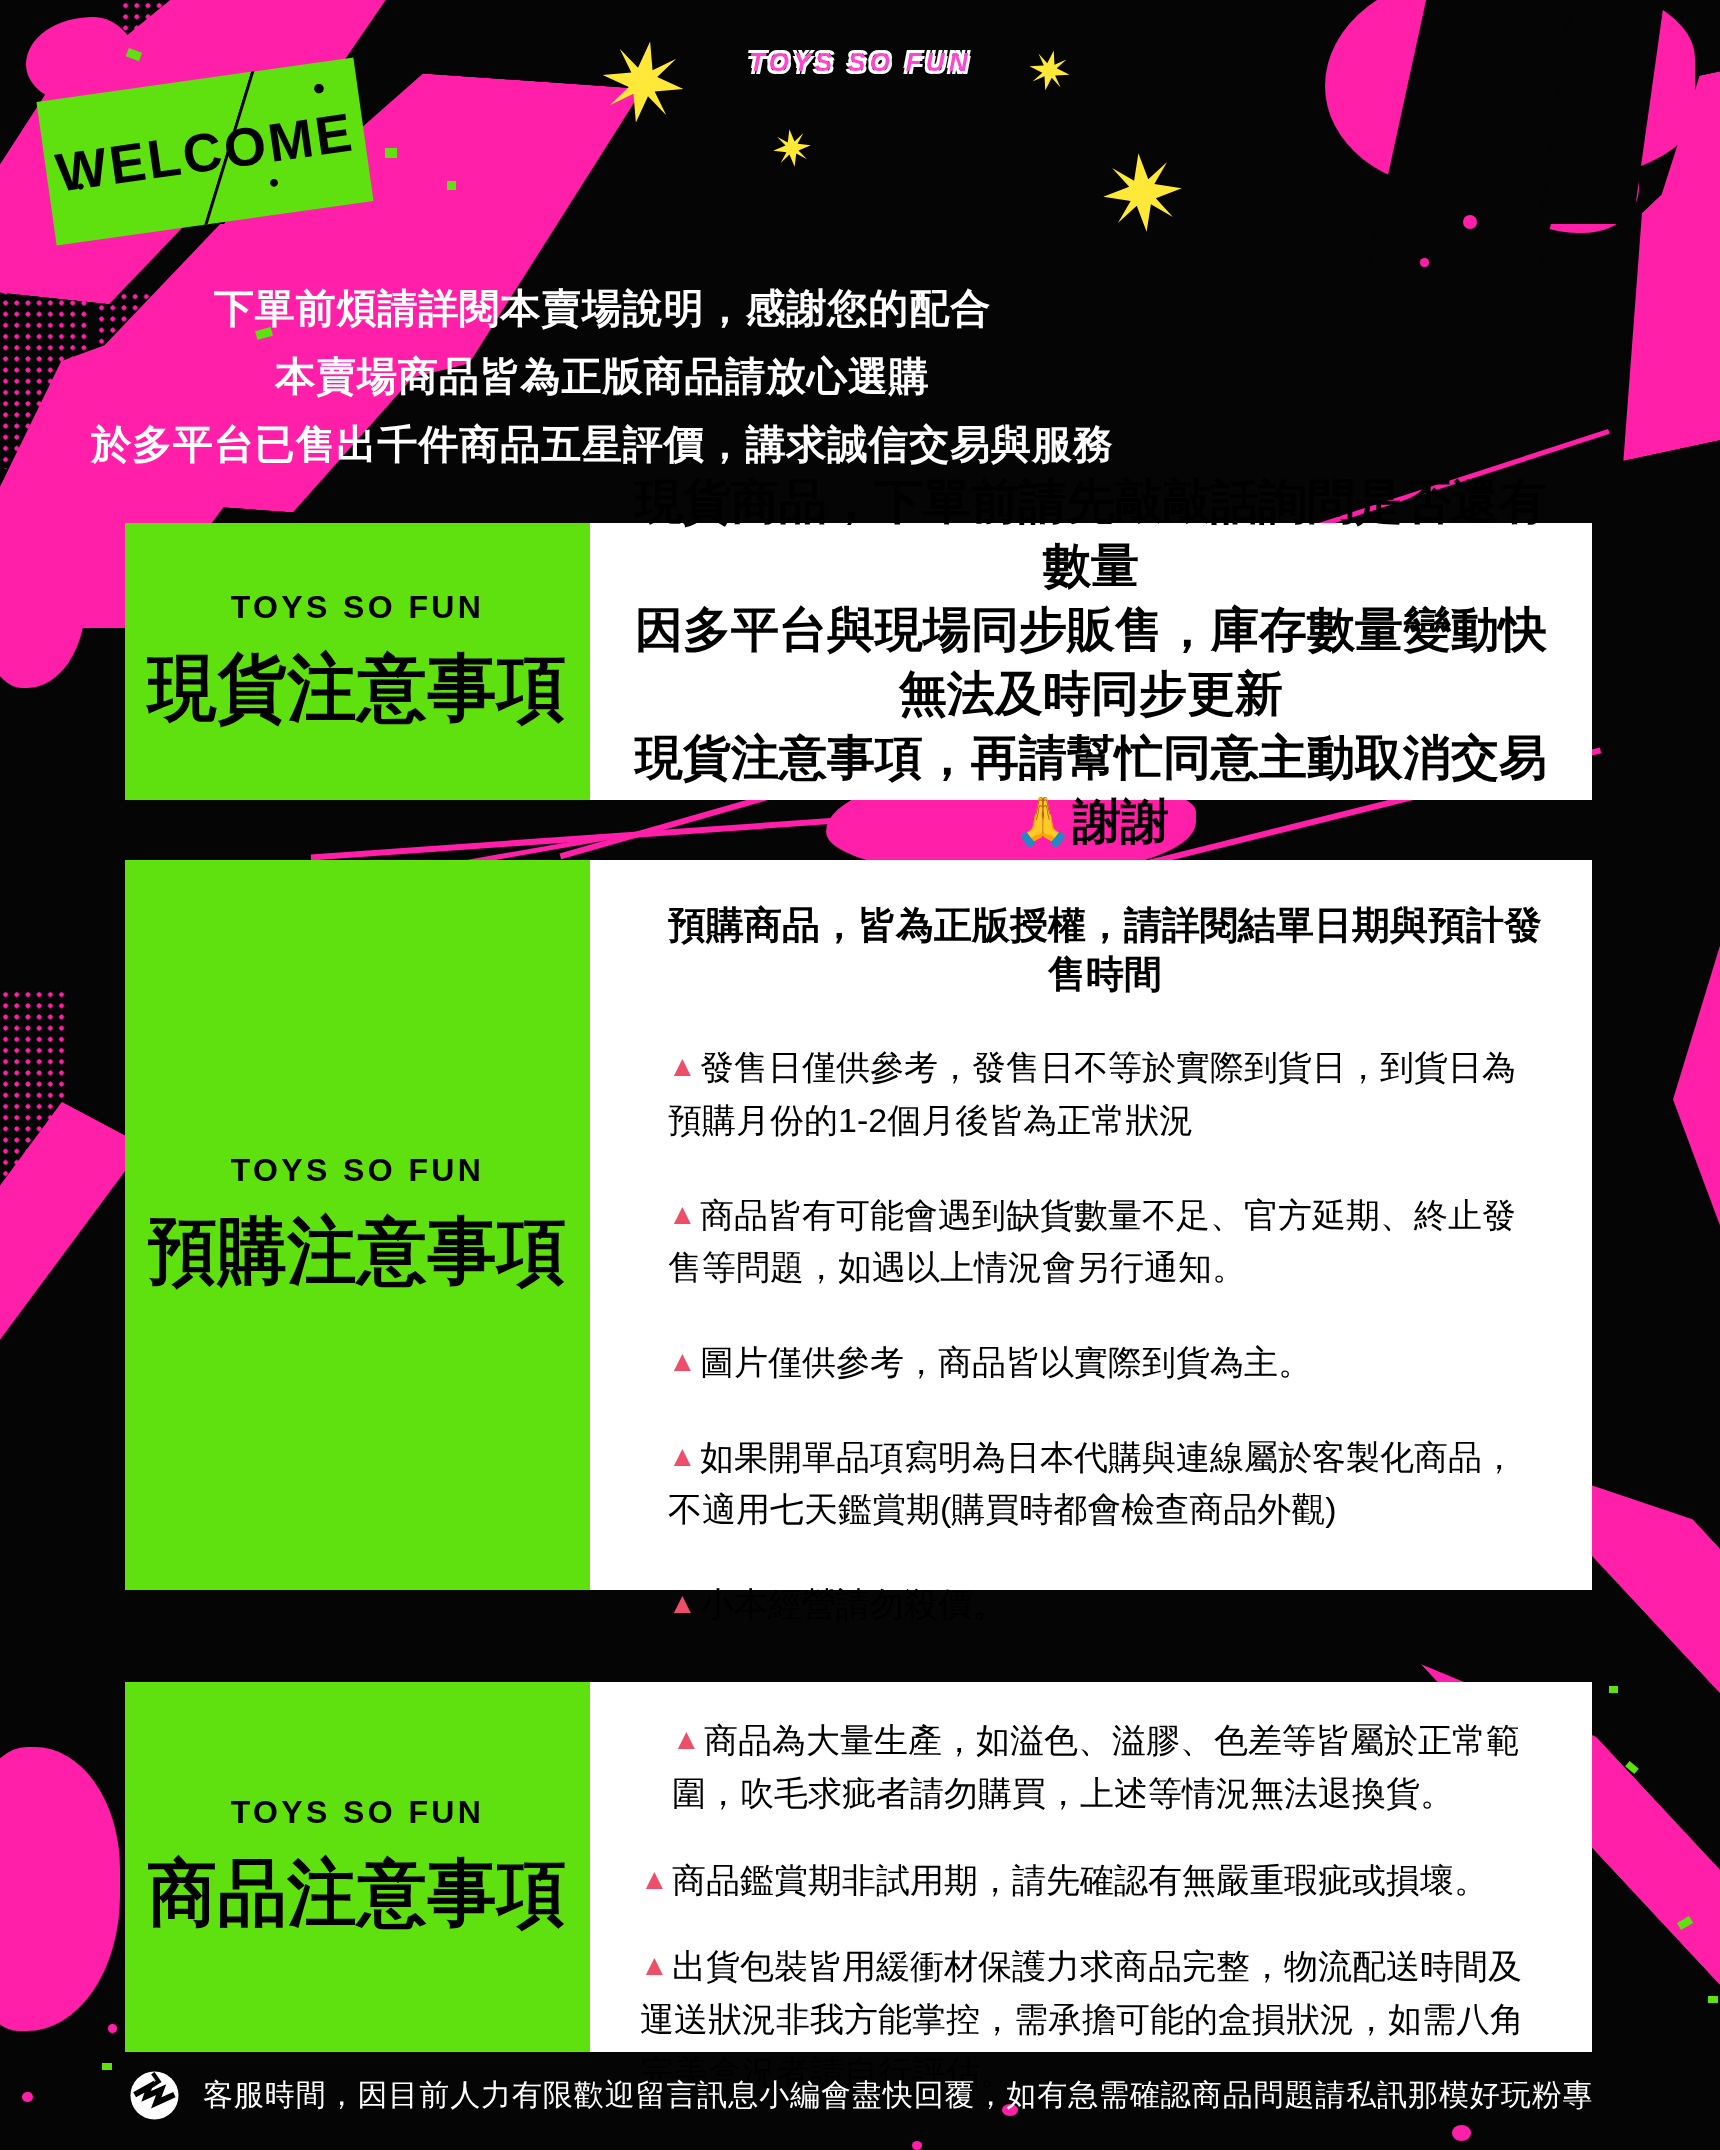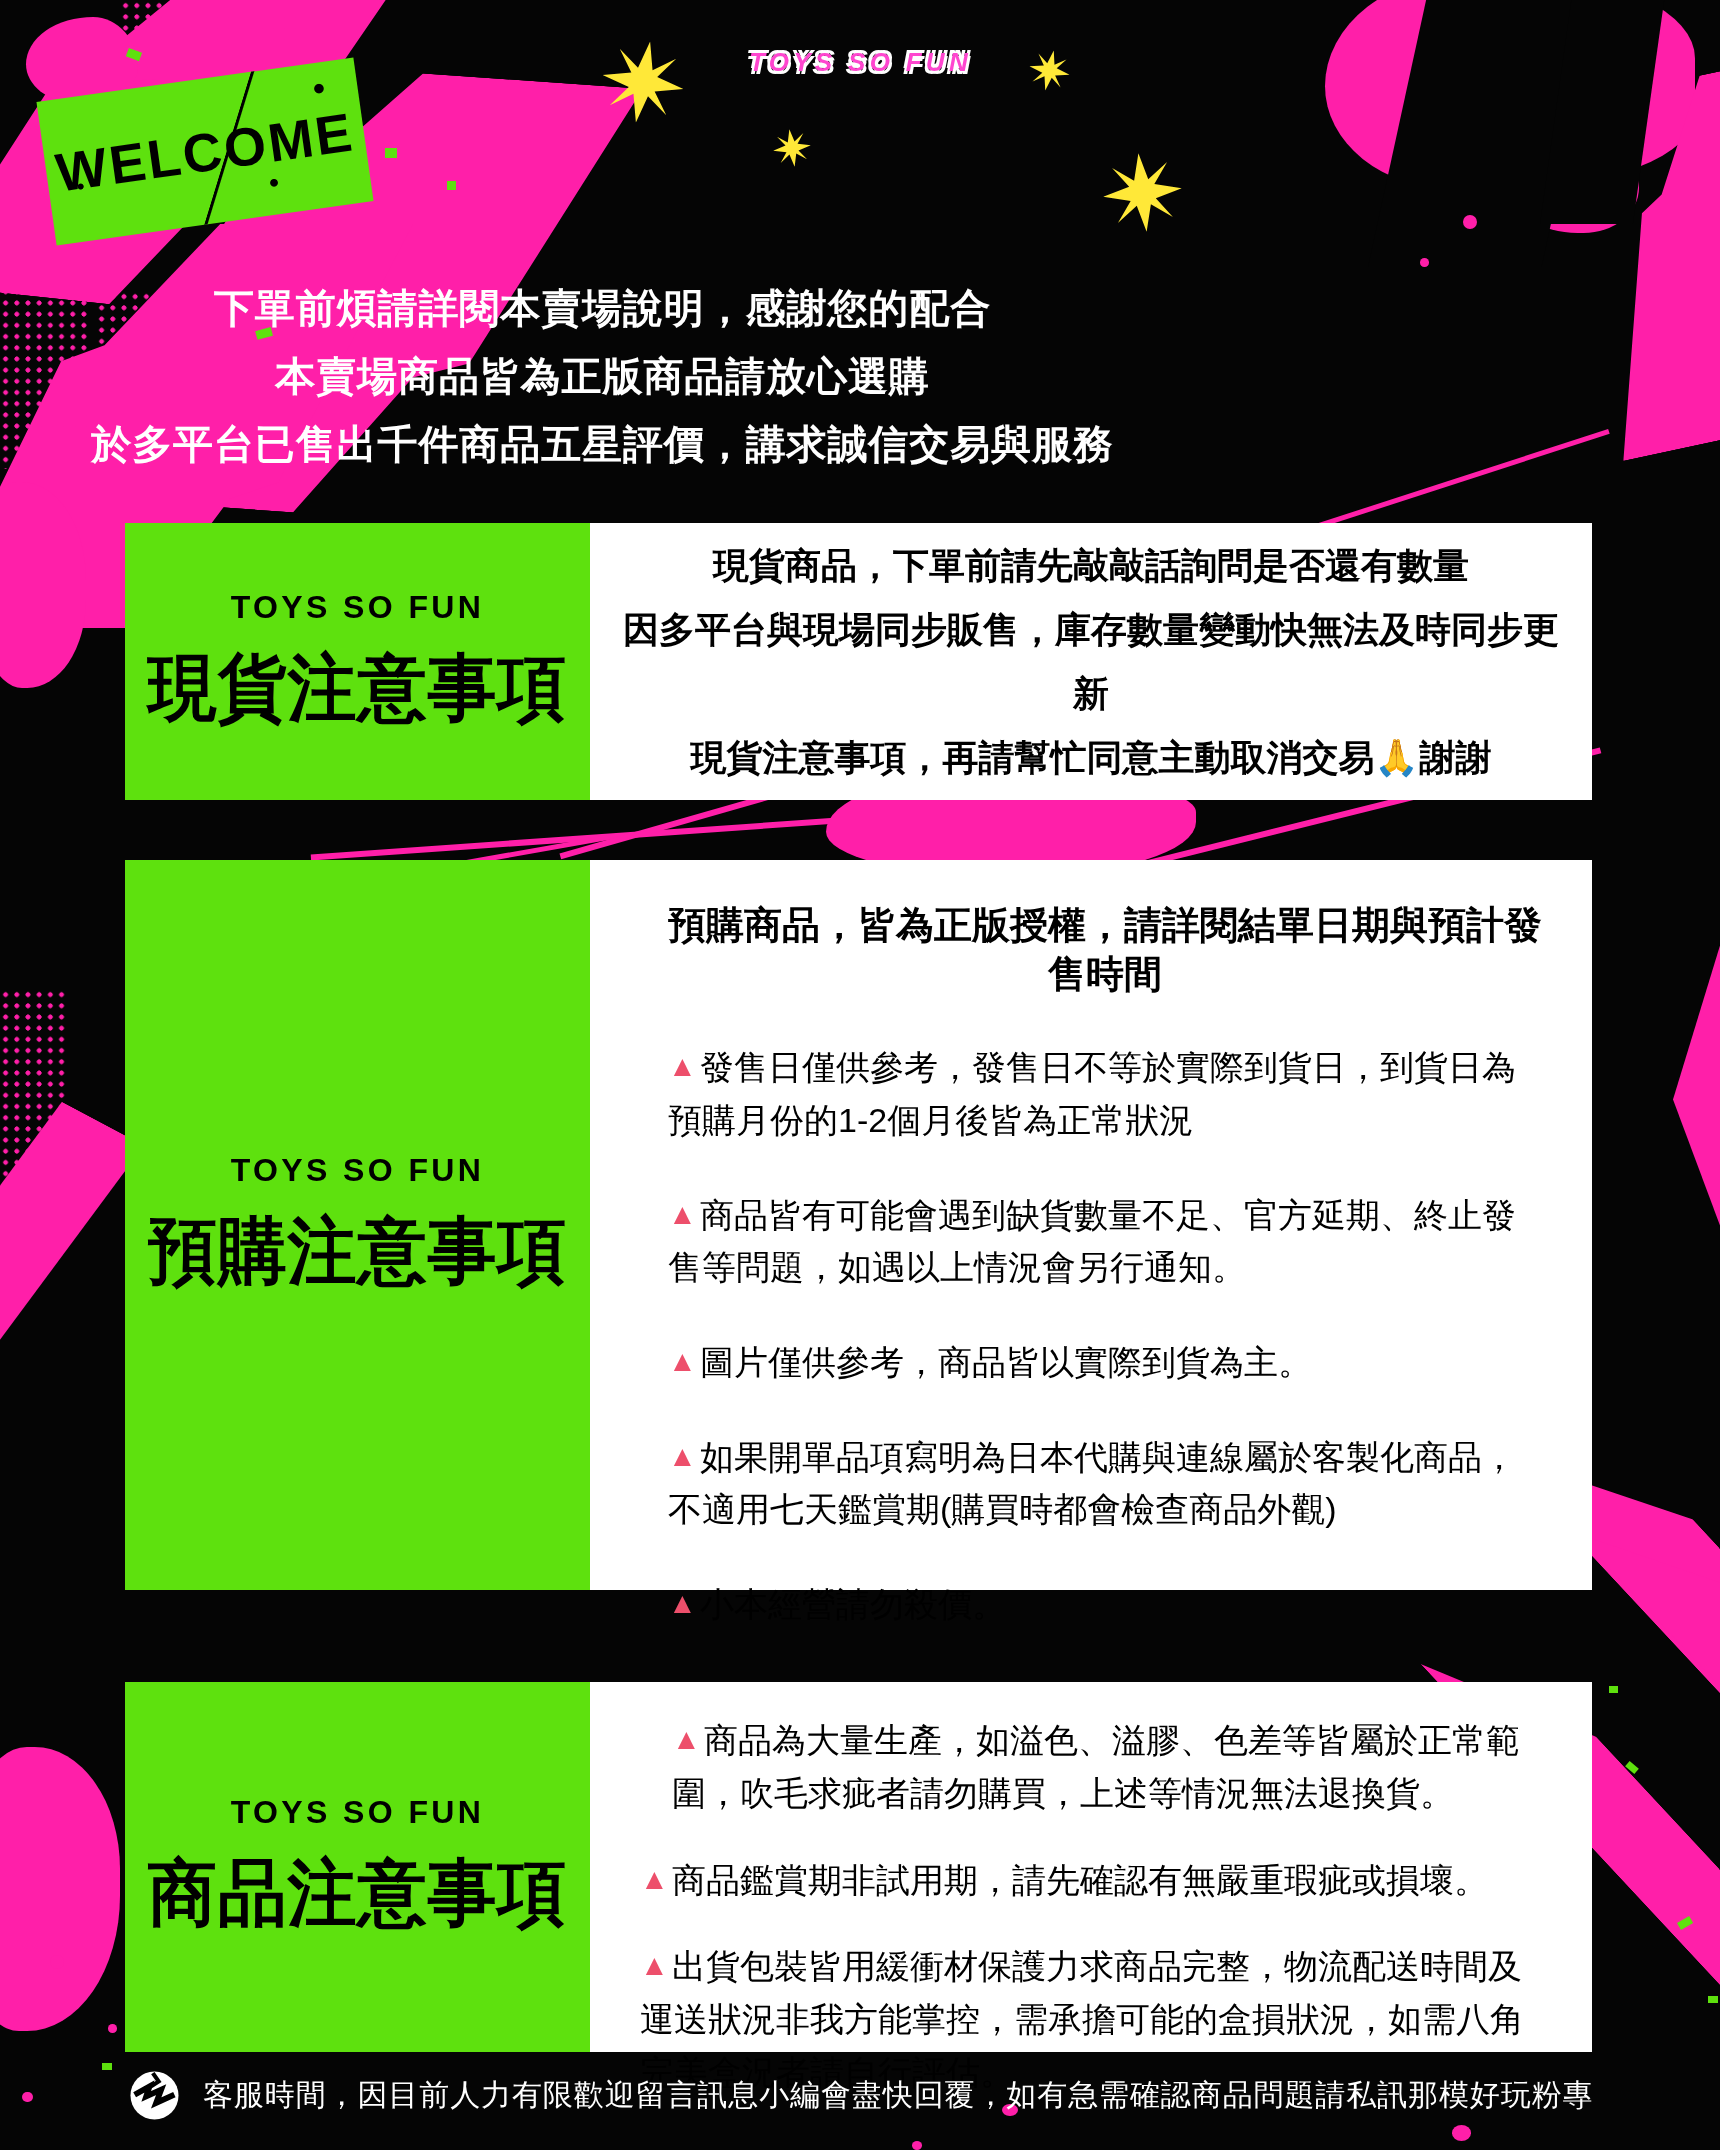--- a/index.html
+++ b/index.html
@@ -39,21 +39,21 @@
 
   .section{position:absolute;left:125px;width:1467px;display:flex;z-index:5;}
   .green-panel{width:465px;flex:0 0 465px;background:#5ee10e;display:flex;flex-direction:column;
     align-items:center;justify-content:center;color:#000;}
   .brand{font-size:32px;font-weight:900;letter-spacing:3.4px;margin-bottom:17px;}
   .panel-title{font-size:69px;font-weight:900;letter-spacing:0.9px;transform:scaleY(1.06);white-space:nowrap;}
   .white-panel{flex:1;background:#fff;color:#000;}
 
   .s1{top:523px;height:277px;}
   .s1 .white-panel{display:flex;flex-direction:column;justify-content:center;text-align:center;padding:0 26px;}
-  .s1 .white-panel div{font-size:36px;font-weight:bold;line-height:64px;}
+  .s1 .white-panel div{font-size:48px;font-weight:bold;line-height:64px;}
 
   .s2{top:860px;height:730px;}
   .s2 .white-panel{padding:41px 50px 0 78px;}
   .panel-header{text-align:center;font-size:38px;font-weight:bold;line-height:49px;}
   .bullet{margin-top:41px;font-size:34px;line-height:53px;}
   .tri{color:#ed4f6b;font-size:29px;margin-right:3.4px;vertical-align:2.6px;}
 
   .s3{top:1682px;height:370px;}
   .s3 .white-panel{padding:31px 50px 0 50px;}
   .s3 .bullet{margin-top:33px;}

